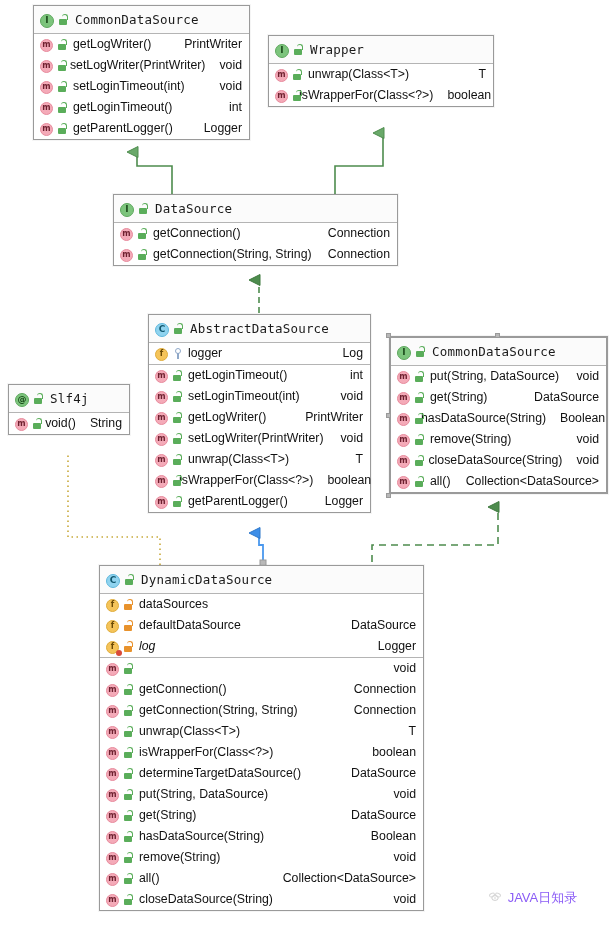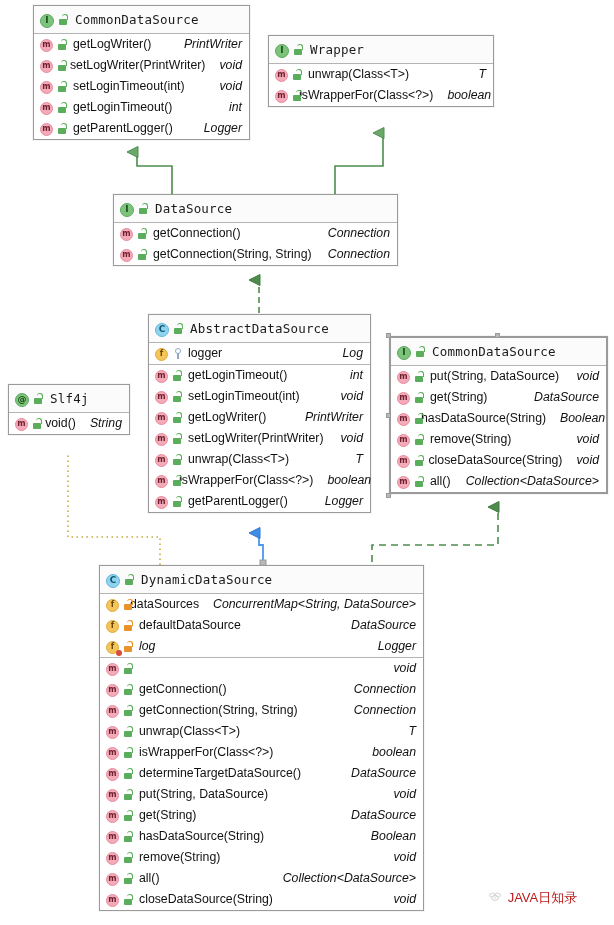--- a/index.html
+++ b/index.html
@@ -49,21 +49,21 @@
     display: flex;
     align-items: center;
     gap: 4px;
     padding: 2px 7px 2px 6px;
     font-size: 12.3px;
     color: #111;
     white-space: nowrap;
     height: 21px;
   }
   .row .mname { margin-left: 2px; }
-  .row .mtype { margin-left: auto; padding-left: 10px; font-style: italic; }
+  .row .mtype { margin-left: auto; padding-left: 10px; }
   .row.static .mname { font-style: italic; }
 
   
   .ico {
     display: inline-block;
     flex: 0 0 auto;
     position: relative;
   }
   .circ {
     width: 14px; height: 14px;
@@ -165,21 +165,21 @@
     font-family: "Liberation Sans", sans-serif;
     color: #c8c8c8;
     z-index: 8;
     white-space: nowrap;
     user-select: none;
   }
   #wm-csdn { left: 424px; top: 933px; font-size: 13px; }
   #wm-logo {
     left: 487px; top: 889px;
     font-size: 13px;
-    color: #b91c1c;
+    color: #8b5cf6;
   }
   #wm-logo .bee {
     display: inline-block;
     width: 16px; height: 13px;
     vertical-align: -2px;
     margin-right: 1px;
   }
 </style>
 </head>
 <body>
@@ -536,21 +536,20 @@
       <span class="title-text">DynamicDataSource</span>
     </div>
     <div class="section">
       <div class="row">
         <span class="ico"><span class="circ circ-f">f</span></span>
         <span class="lock lock-private">
             <span class="shackle"></span>
             <span class="body"></span>
           </span>
         <span class="mname">dataSources</span>
-        <span class="mtype">ConcurrentMap&lt;String, DataSource&gt;</span>
       </div>
       <div class="row">
         <span class="ico"><span class="circ circ-f">f</span></span>
         <span class="lock lock-private">
             <span class="shackle"></span>
             <span class="body"></span>
           </span>
         <span class="mname">defaultDataSource</span>
         <span class="mtype">DataSource</span>
       </div>

